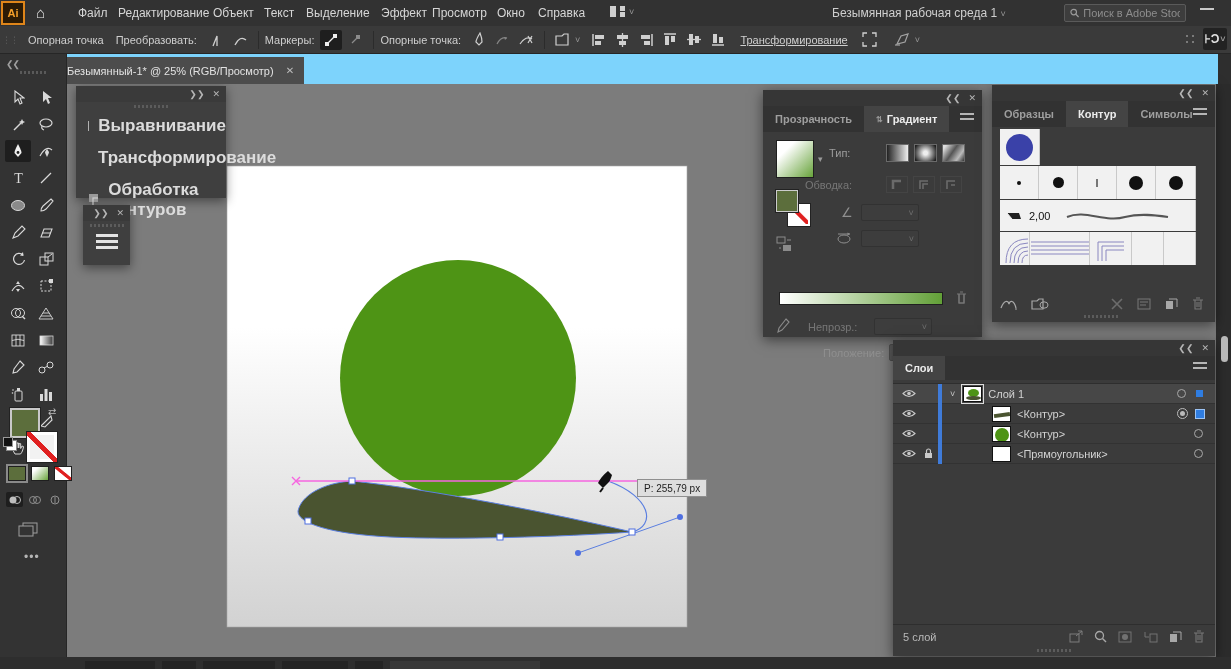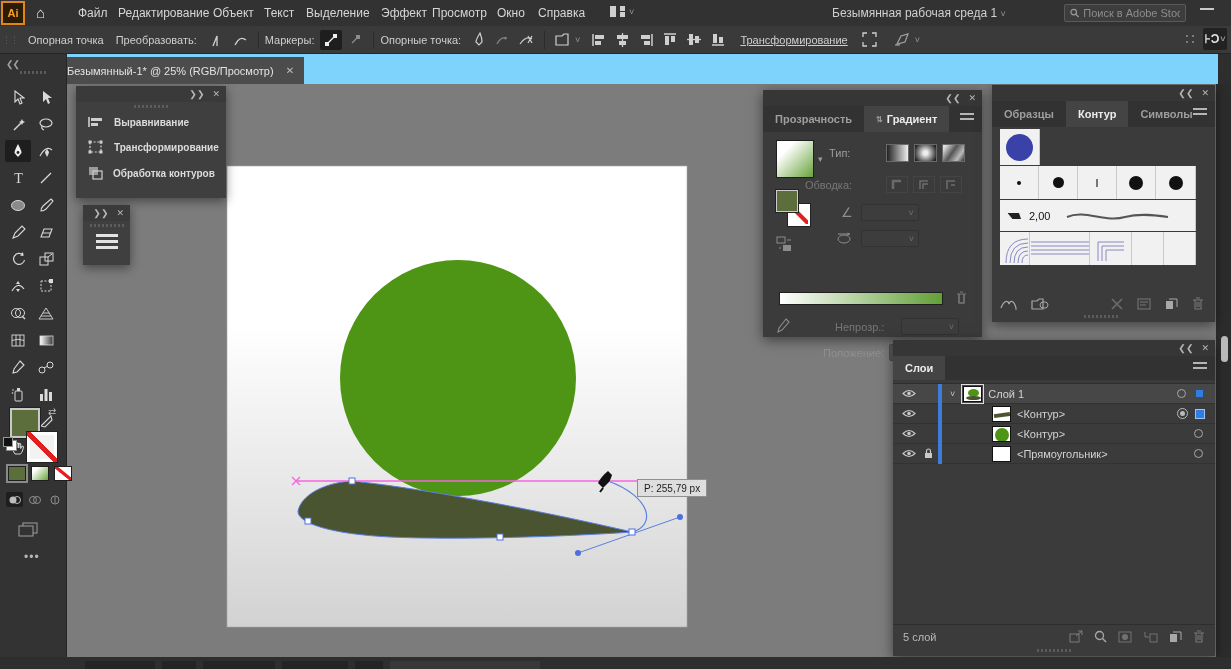--- a/index.html
+++ b/index.html
@@ -77,21 +77,21 @@
   #tooltip { left:637px; top:479px; height:18px; background:#dedede; border:1px solid #8f8f8f;
     color:#1d1d1d; font-size:10px; display:flex; align-items:center; padding:0 6px; z-index:20; white-space:nowrap; }
 
   
   .fpanel { background:#3f3f3f; box-shadow:0 3px 10px rgba(0,0,0,.45); z-index:25; }
   #quickpanel { left:76px; top:86px; width:150px; height:112px; }
   .phead { height:16px; display:flex; justify-content:flex-end; align-items:center; gap:8px;
     padding:0 6px; color:#b5b5b5; font-size:9px; background:#3a3a3a; }
   .pgrip { width:34px; height:3px; margin:3px auto 2px;
     background:repeating-linear-gradient(90deg,#5c5c5c 0 2px,transparent 2px 4px); }
-  .qitem { display:flex; align-items:center; gap:10px; padding:6px 0 6px 12px; color:#dcdcdc; font-size:10px; font-weight:bold; }
+  .qitem { display:flex; align-items:center; gap:10px; padding:6px 0 6px 12px; color:#dcdcdc; font-size:17px; font-weight:bold; }
   #minipanel { left:83px; top:205px; width:47px; height:60px; }
   .hamb { width:22px; height:3px; background:#e3e3e3; margin:3px auto; }
 
   
   .panel { background:#3b3b3b; box-shadow:0 3px 12px rgba(0,0,0,.5); z-index:24; }
   .ptabs { display:flex; align-items:center; background:#323232; height:26px; position:relative; }
   .ptab { padding:0 12px; height:26px; display:flex; align-items:center; gap:4px; font-size:11px; color:#9e9e9e; font-weight:bold; }
   .ptab.active { background:#444444; color:#ececec; }
   .pmenu { position:absolute; right:8px; top:7px; width:14px; height:10px;
     background:repeating-linear-gradient(#b5b5b5 0 2px, transparent 2px 5px); }
@@ -640,21 +640,21 @@
       <svg width="13" height="15" opacity="0.6">
           <path d="M2 4 h9 M4 4 v9 a0 0 0 0 0 0 0 h5 v-9 M5 2 h3" fill="none" stroke="#9f9f9f" stroke-width="1.1"></path>
           <path d="M4 4 v9 h5 v-9" fill="none" stroke="#9f9f9f" stroke-width="1.1"></path>
         </svg>
     </div>
     <div class="p" style="left:13px;top:186px">
       <svg width="14" height="16" opacity="0.8">
           <path d="M10 1 L13 4 L6 12 L2 14 L3 10 Z" fill="none" stroke="#9f9f9f" stroke-width="1.1"></path>
         </svg>
     </div>
-    <div class="p row" style="left:72px;top:186px;gap:8px">
+    <div class="p row" style="left:45px;top:186px;gap:8px">
       <span class="g-lbl" style="width:58px;opacity:.6">Непрозр.:</span>
       <div class="combo dis">
           <span class="chev">˅</span>
         </div>
     </div>
     <div class="p row" style="left:60px;top:212px;gap:8px">
       <span class="g-lbl" style="width:58px;opacity:.6">Положение:</span>
       <div class="combo dis">
           <span class="chev">˅</span>
         </div>

